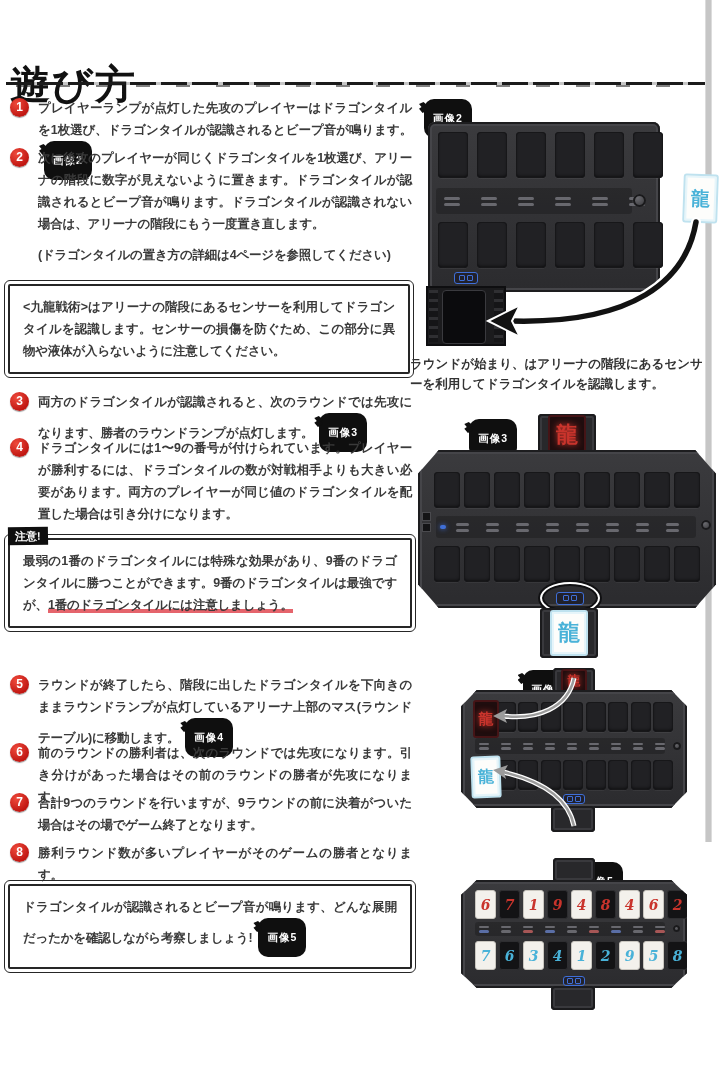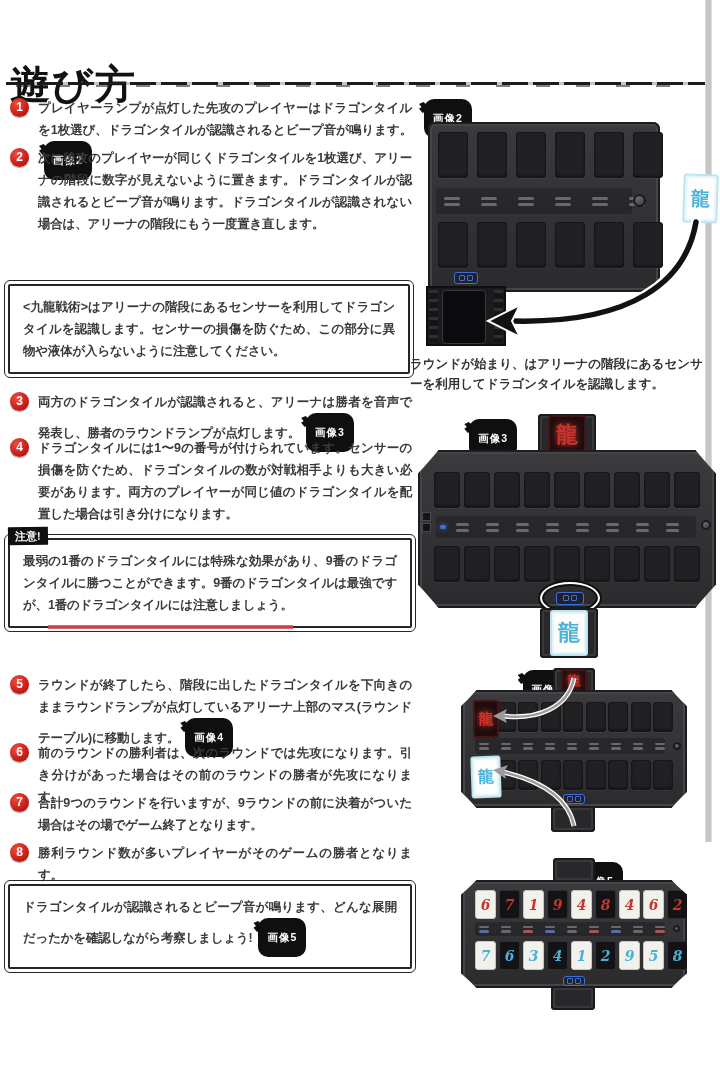--- a/index.html
+++ b/index.html
@@ -33,21 +33,21 @@
       width:9px;height:11px;background:var(--label-black,#0f0f0f);
       clip-path:polygon(50% 0,100% 35%,72% 50%,100% 72%,40% 100%,0 62%,28% 46%,0 18%);}
   .inline-label{margin-left:6px;vertical-align:1px;}
 
   
   .frame-box{border:2px solid #262626;outline:1px solid #262626;outline-offset:3px;
              border-radius:2px;background:#fff;padding:10px 13px;box-sizing:border-box;}
   .frame-box p{margin:0;font-size:12.5px;line-height:22px;font-weight:700;text-align:justify;letter-spacing:-.2px;}
   .caution-tag{background:var(--label-black,#0f0f0f);color:#fff;font-size:11px;font-weight:700;
                line-height:16px;padding:1px 7px;transform:rotate(-1deg);z-index:3;}
-  .red-underline{box-shadow:inset 0 -4px 0 rgba(224,73,82,.85);padding-bottom:17px;}
+  .red-underline{box-shadow:inset 0 -4px 0 rgba(224,73,82,.85);padding-bottom:1px;}
 
   
   .page-edge{left:705px;top:0;width:5px;height:842px;background:#c6c6c6;
              border-left:1px solid #dcdcdc;border-right:1px solid #dcdcdc;}
 
   
   .device-body{position:absolute;background:linear-gradient(#3b3b3e,#2b2b2e);
                box-shadow:inset 0 0 0 2px #1d1d1f, inset 0 0 0 4px #454549;}
   .slot-row{position:absolute;display:flex;}
   .slot{background:#212124;border-radius:4px;
@@ -124,35 +124,36 @@
 <div class="abs title-rule"></div>
 
 <div class="abs step" style="top:97px">
   <div class="stepnum">1</div>
   <div class="steptext"><span>プレイヤーランプが点灯した先攻のプレイヤーはドラゴンタイルを1枚選び、ドラゴンタイルが認識されるとビープ音が鳴ります。</span><span class="inline-label">画像2</span></div>
 </div>
 
 <div class="abs step" style="top:147px">
   <div class="stepnum">2</div>
   <div class="steptext"><span>次に後攻のプレイヤーが同じくドラゴンタイルを1枚選び、アリーナの階段に数字が見えないように置きます。ドラゴンタイルが認識されるとビープ音が鳴ります。ドラゴンタイルが認識されない場合は、アリーナの階段にもう一度置き直します。</span>
+    <div class="stepnote">(ドラゴンタイルの置き方の詳細は4ページを参照してください)</div>
   </div>
 </div>
 
 <div class="abs frame-box" style="left:8px;top:284px;width:402px">
   <p>&lt;九龍戦術&gt;はアリーナの階段にあるセンサーを利用してドラゴンタイルを認識します。センサーの損傷を防ぐため、この部分に異物や液体が入らないように注意してください。</p>
 </div>
 
 <div class="abs step" style="top:391px">
   <div class="stepnum">3</div>
-  <div class="steptext"><span>両方のドラゴンタイルが認識されると、アリーナは勝者を音声で発表し、勝者のラウンドランプが点灯します。</span><span class="inline-label">画像3</span></div>
+  <div class="steptext"><span>両方のドラゴンタイルが認識されると、次のラウンドでは先攻になります、勝者のラウンドランプが点灯します。</span><span class="inline-label">画像3</span></div>
 </div>
 
 <div class="abs step" style="top:437px">
   <div class="stepnum">4</div>
-  <div class="steptext"><span>ドラゴンタイルには1〜9の番号が付けられています。センサーの損傷を防ぐため、ドラゴンタイルの数が対戦相手よりも大きい必要があります。両方のプレイヤーが同じ値のドラゴンタイルを配置した場合は引き分けになります。</span></div>
+  <div class="steptext"><span>ドラゴンタイルには1〜9の番号が付けられています。プレイヤーが勝利するには、ドラゴンタイルの数が対戦相手よりも大きい必要があります。両方のプレイヤーが同じ値のドラゴンタイルを配置した場合は引き分けになります。</span></div>
 </div>
 
 <div class="abs caution-tag" style="left:8px;top:527px">注意!</div>
 <div class="abs frame-box" style="left:8px;top:538px;width:404px">
   <p><span>最弱の1番のドラゴンタイルには特殊な効果があり、9番のドラゴンタイルに勝つことができます。9番のドラゴンタイルは最強ですが、</span><span class="red-underline">1番のドラゴンタイルには注意しましょう。</span></p>
 </div>
 
 <div class="abs step" style="top:674px">
   <div class="stepnum">5</div>
   <div class="steptext"><span>ラウンドが終了したら、階段に出したドラゴンタイルを下向きのままラウンドランプが点灯しているアリーナ上部のマス(ラウンドテーブル)に移動します。</span><span class="inline-label">画像4</span></div>

